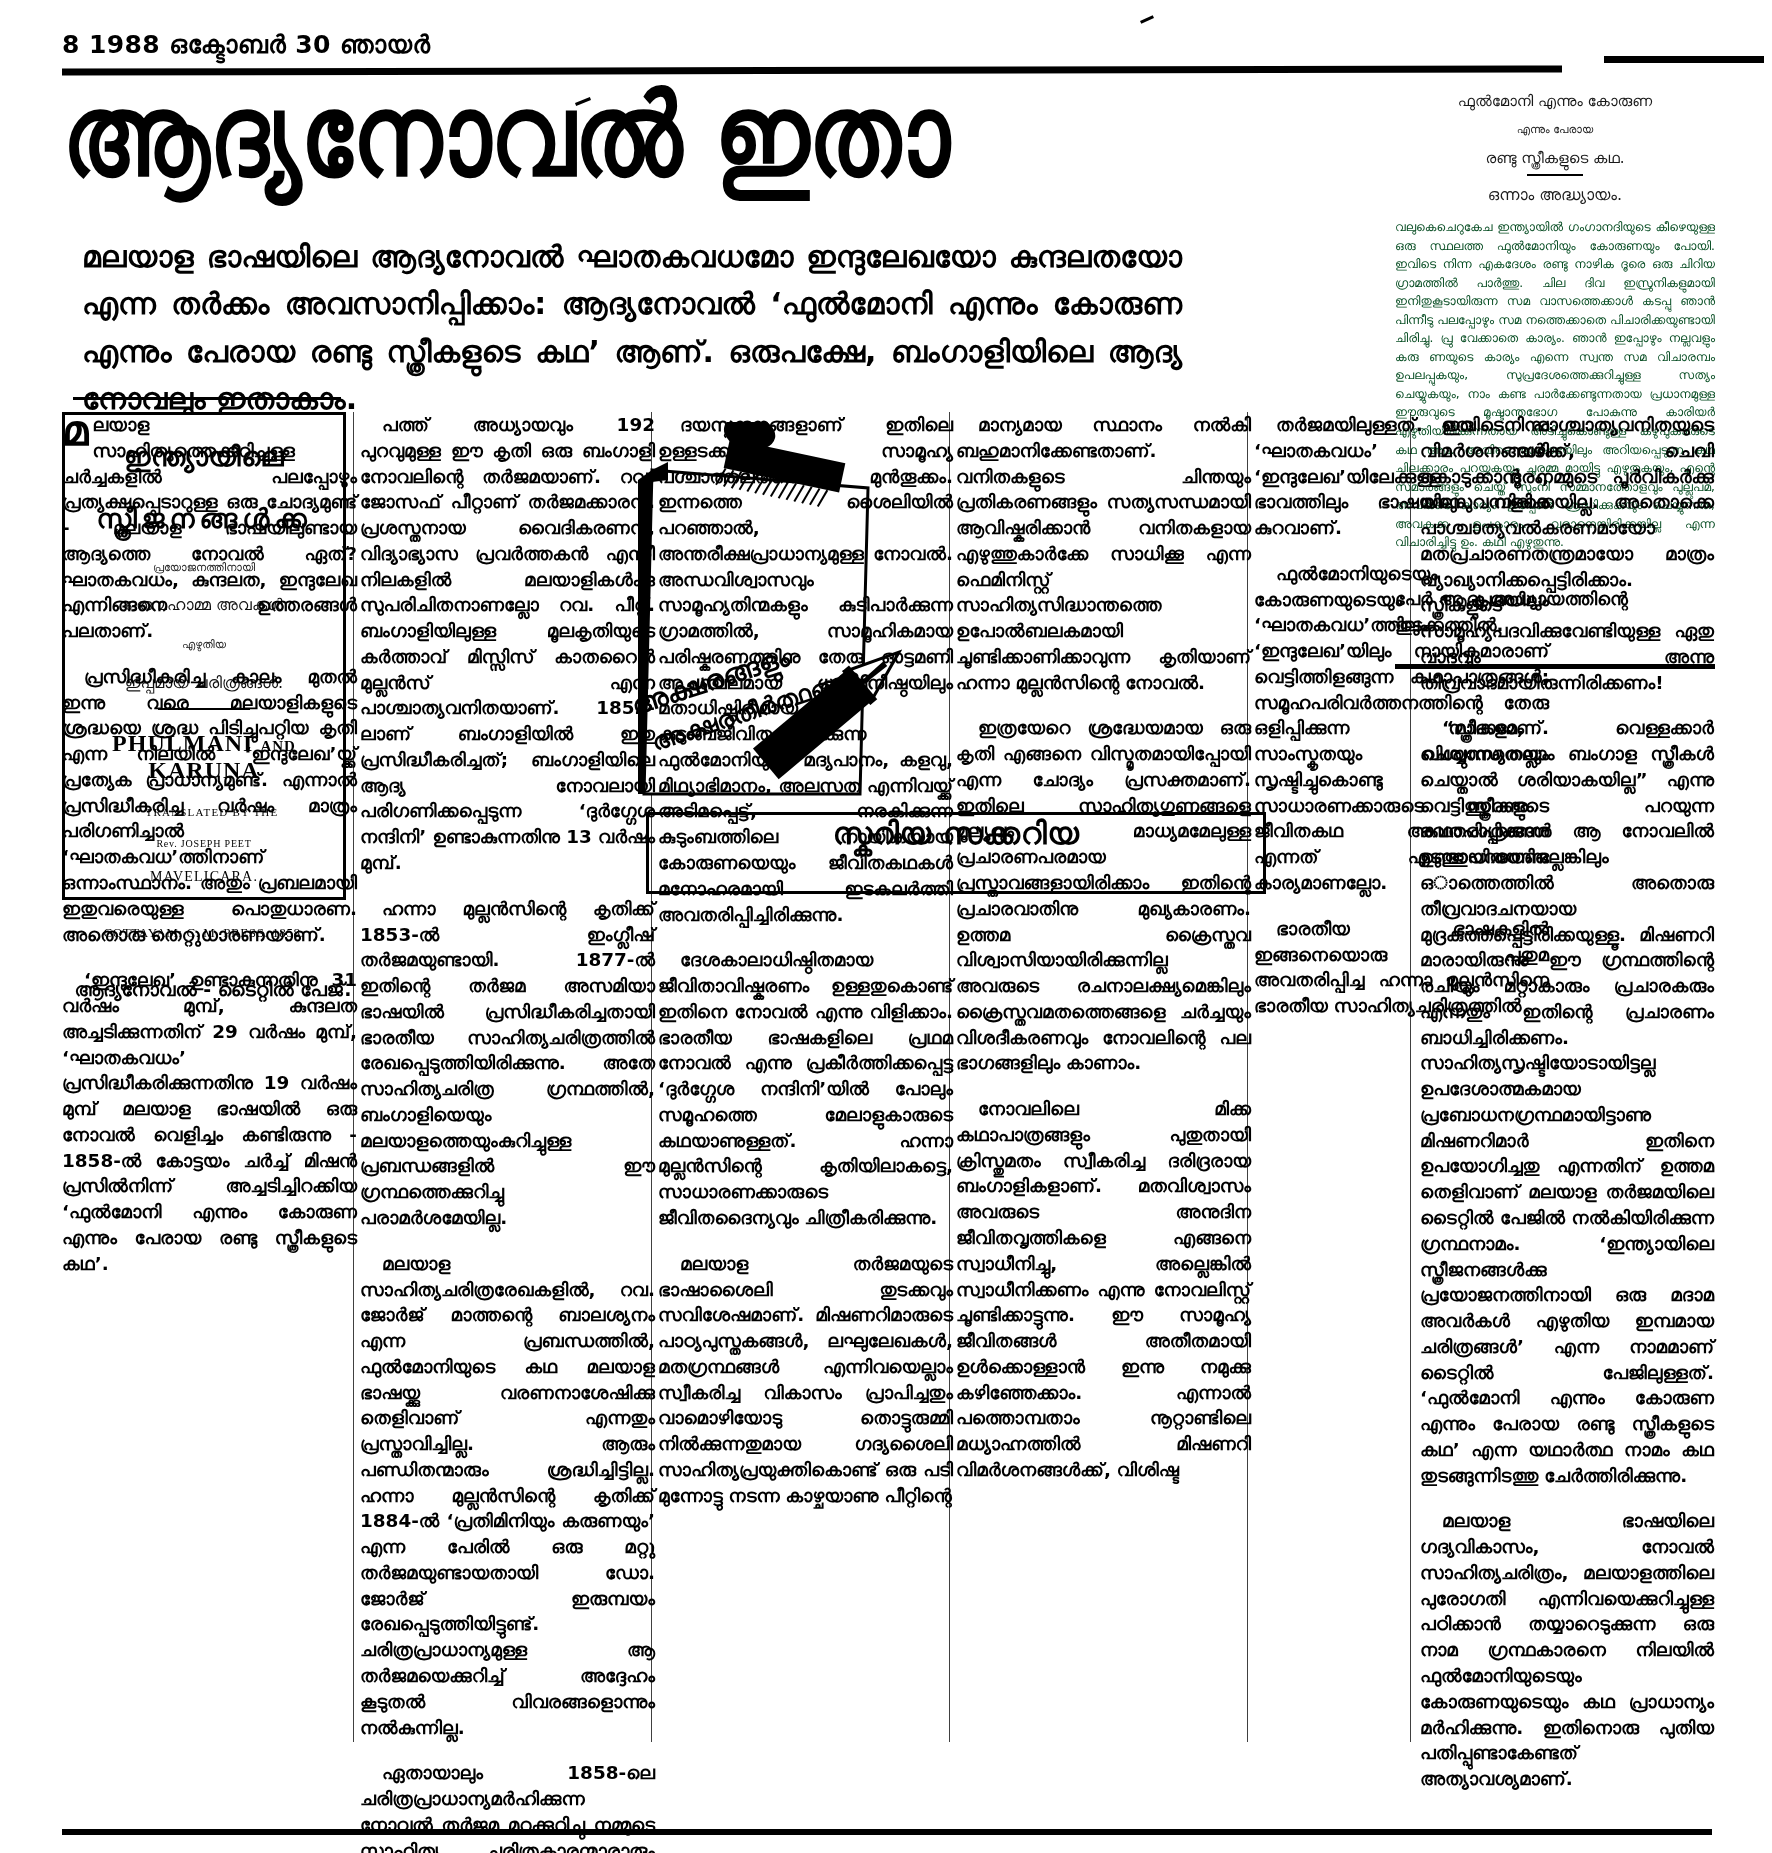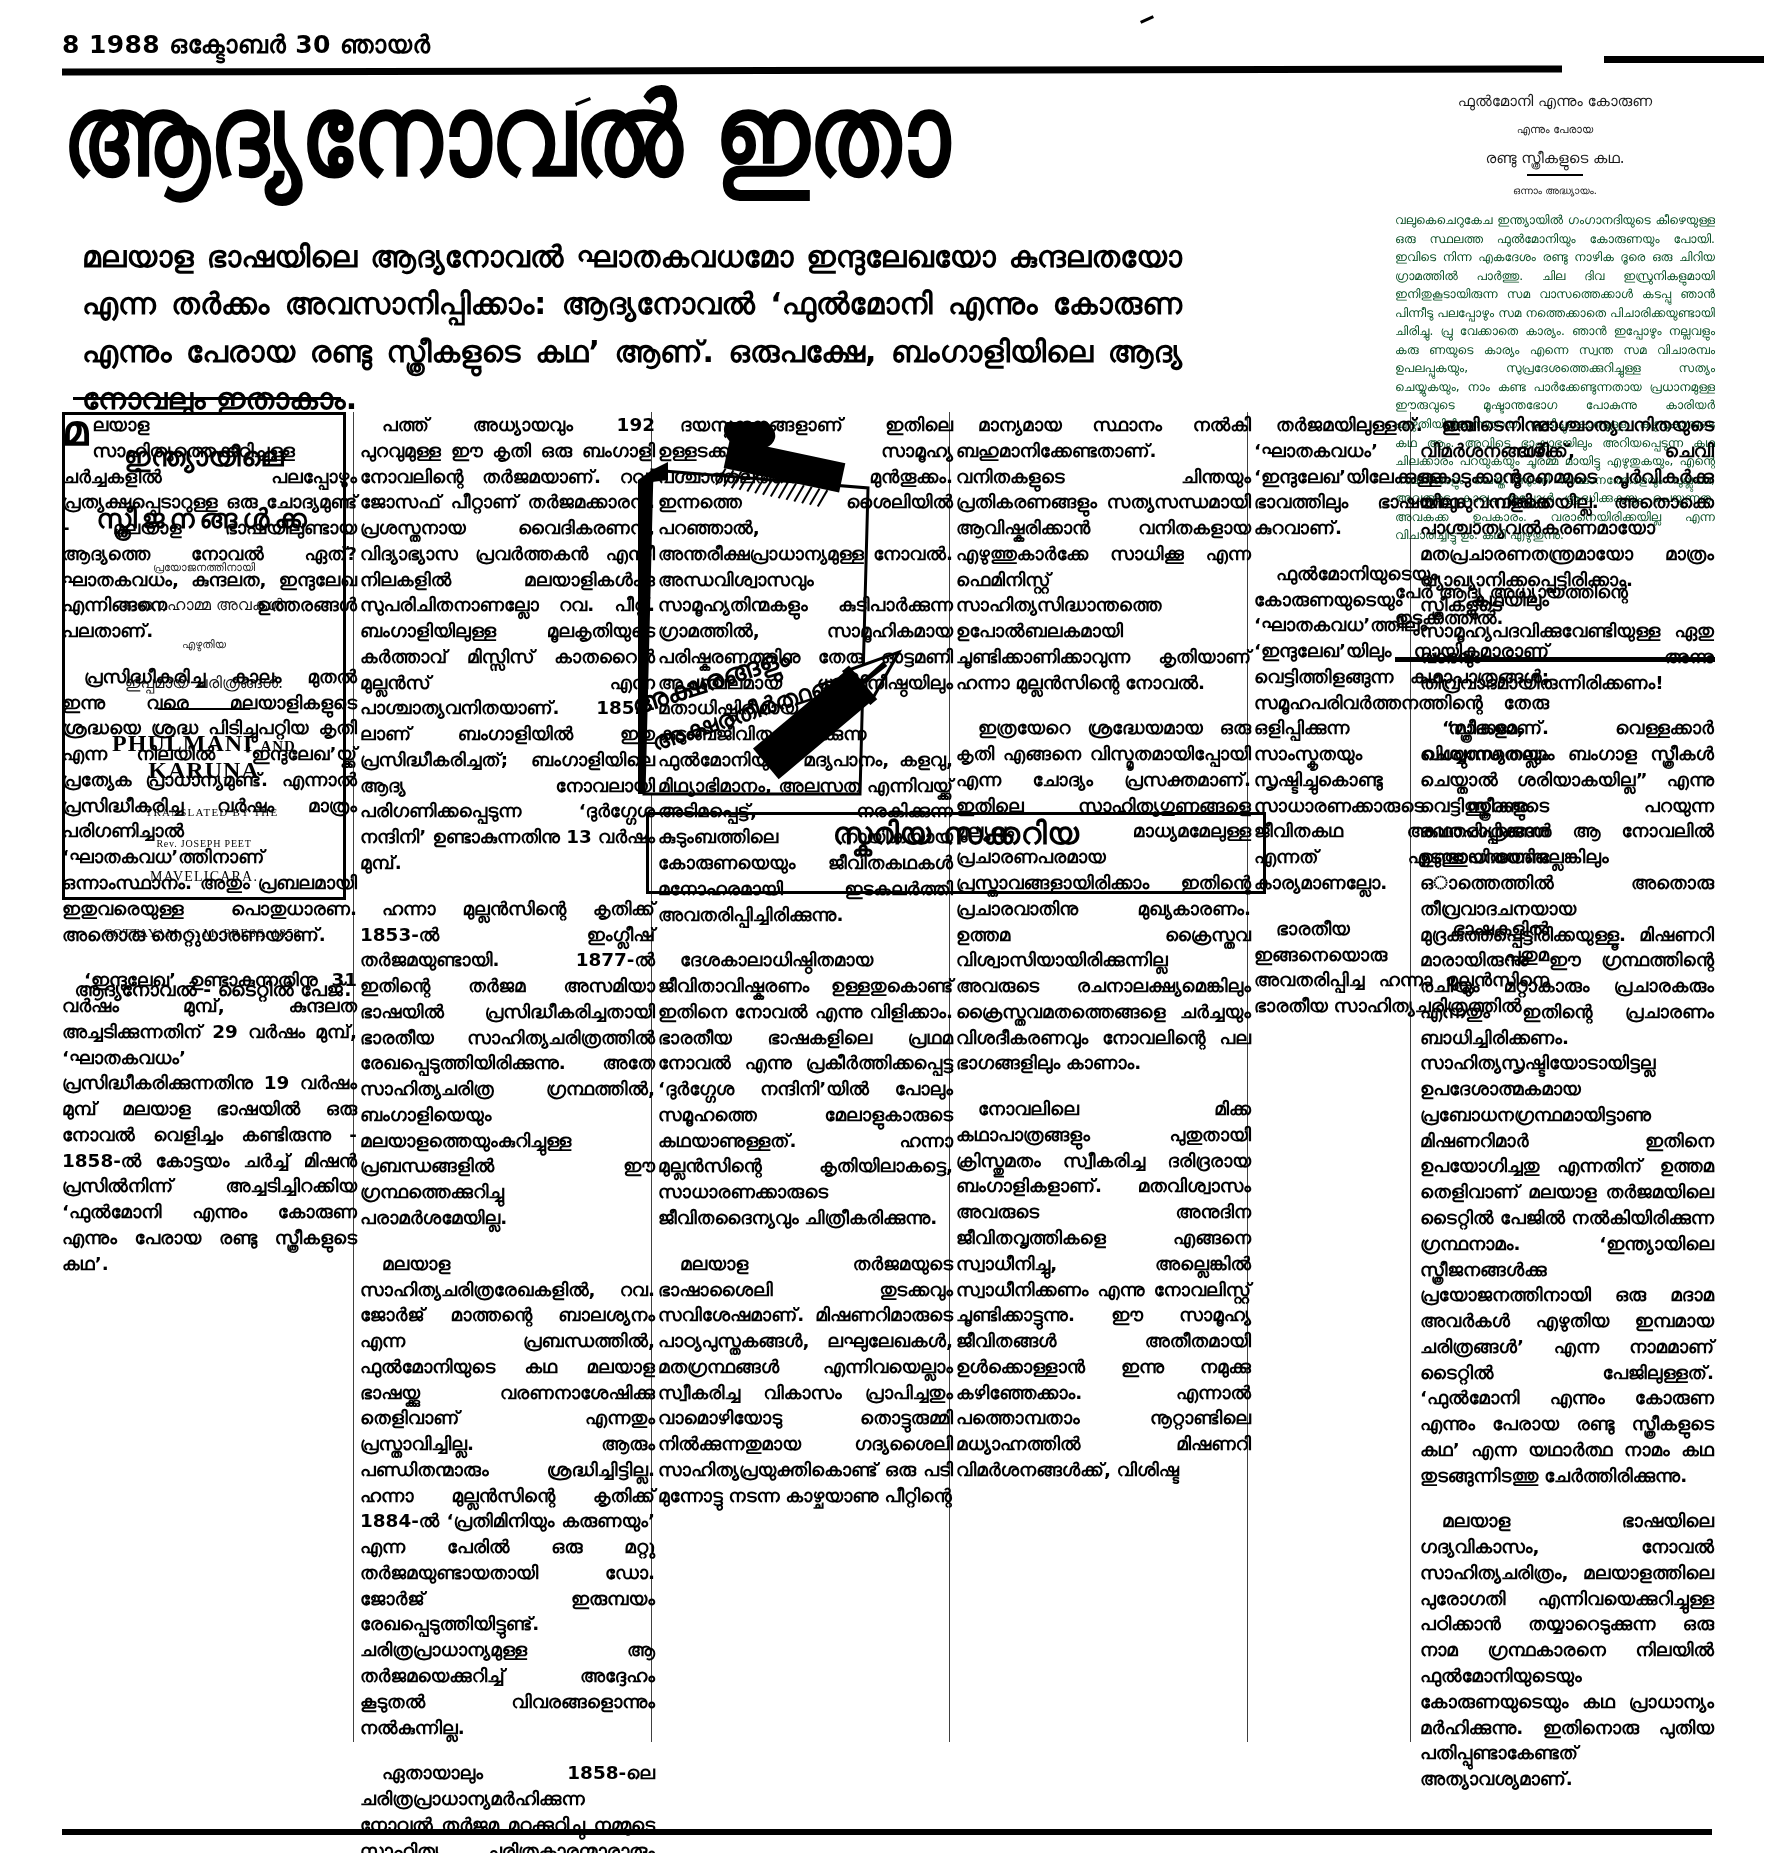--- a/index.html
+++ b/index.html
@@ -97,21 +97,21 @@
     font-family: "DejaVu Sans", "Liberation Sans", sans-serif;
     color: #1a1a1a;
   }
   .fac-l1 { font-size: 15px; margin-bottom: 13px; }
   .fac-l2 { font-size: 11px; margin-bottom: 13px; }
   .fac-l3 { font-size: 15px; margin-bottom: 7px; }
   .fac-sep {
     width: 56px; height: 2px; background: #000;
     margin: 6px auto 9px auto;
   }
-  .fac-l4 { font-size: 10px; margin-bottom: 14px; }
+  .fac-l4 { font-size: 16px; margin-bottom: 14px; }
   .fac-body {
     font-family: "DejaVu Sans", "Liberation Sans", sans-serif;
     font-size: 12.2px;
     line-height: 1.52;
     text-align: justify;
     text-align-last: left;
     color: #14532d;
     filter: contrast(1.1);
   }
   .fac-caption {

